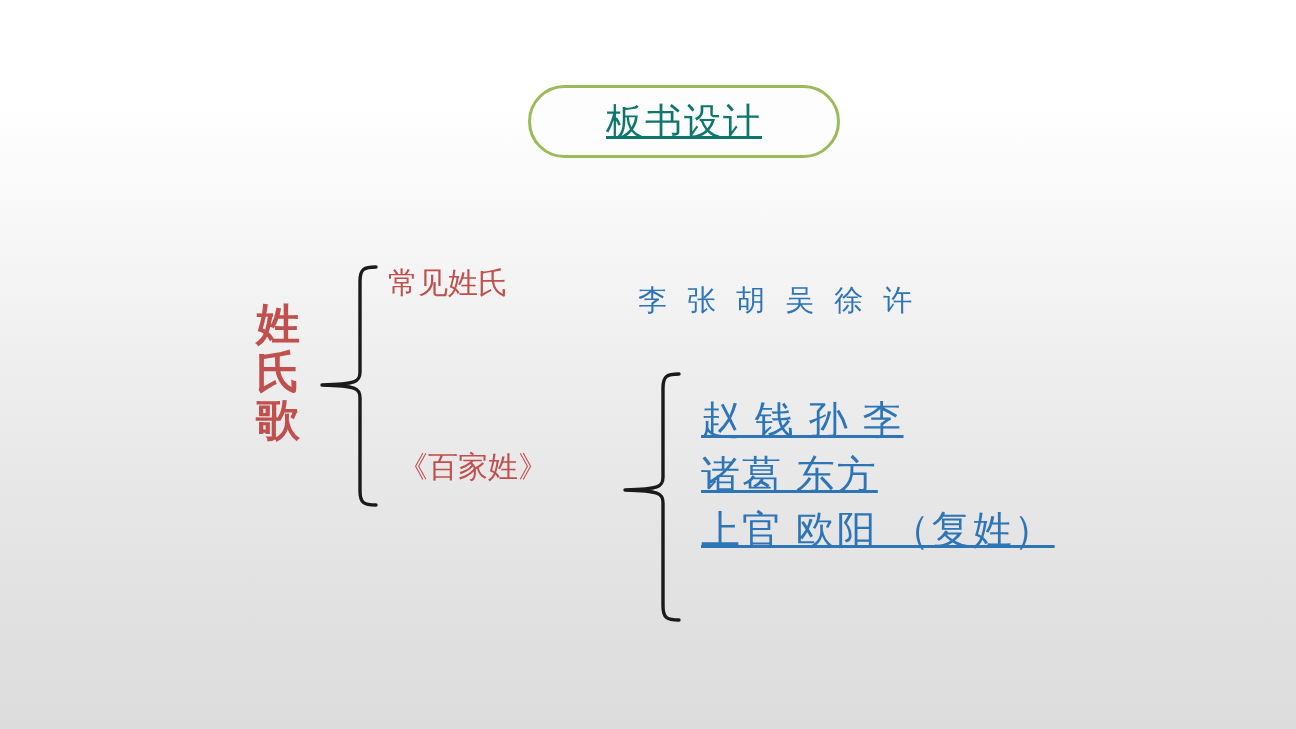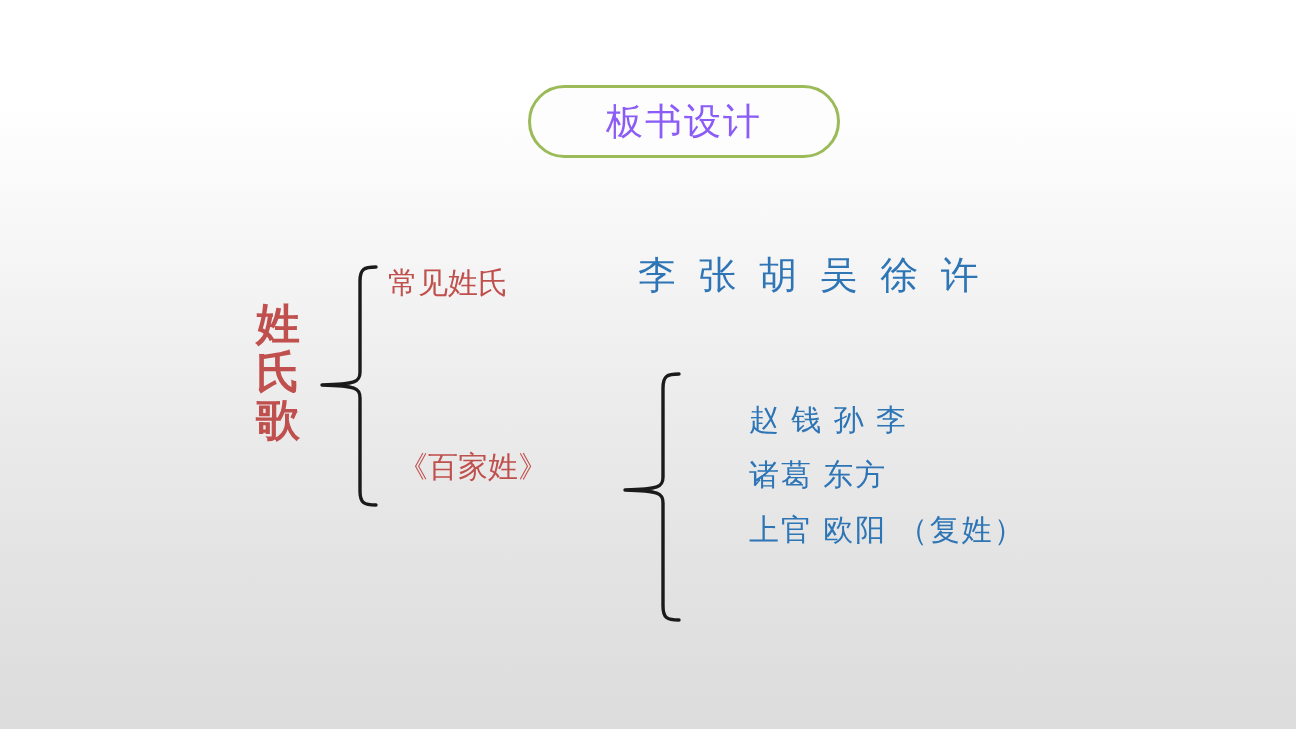--- a/index.html
+++ b/index.html
@@ -31,24 +31,25 @@
     box-sizing: border-box;
     border: 3px solid #9bbb59;
     border-radius: 40px;
     background: #fdfdfd;
     display: flex;
     align-items: center;
     justify-content: center;
   }
   #title-text {
     font-size: 37px;
-    color: #8b5cf6;
+    color: #0f766e;
     letter-spacing: 2px;
     line-height: 1;
     white-space: nowrap;
+    text-decoration: underline;
   }
 
   
   #root-label {
     position: absolute;
     left: 248px;
     top: 300px;
     width: 60px;
     font-size: 44px;
     font-weight: bold;
@@ -79,31 +80,32 @@
   #branch-label-baijia  { left: 398px; top: 452px; }
 
   
   .blue-text {
     position: absolute;
     color: #2e75b6;
     white-space: nowrap;
   }
   #common-surnames {
     left: 638px;
-    top: 256px;
-    font-size: 38px;
+    top: 286px;
+    font-size: 29px;
     line-height: 1;
     letter-spacing: 6px;
   }
   #baijia-lines {
-    left: 749px;
+    left: 701px;
     top: 392px;
-    font-size: 30px;
+    font-size: 39px;
     line-height: 55px;
     letter-spacing: 2px;
+    text-decoration: underline;
   }
   #baijia-lines .line { display: block; }
 </style>
 </head>
 <body>
 
 <div id="slide">
 
   <div id="title-capsule">
     <div id="title-text">板书设计</div>

